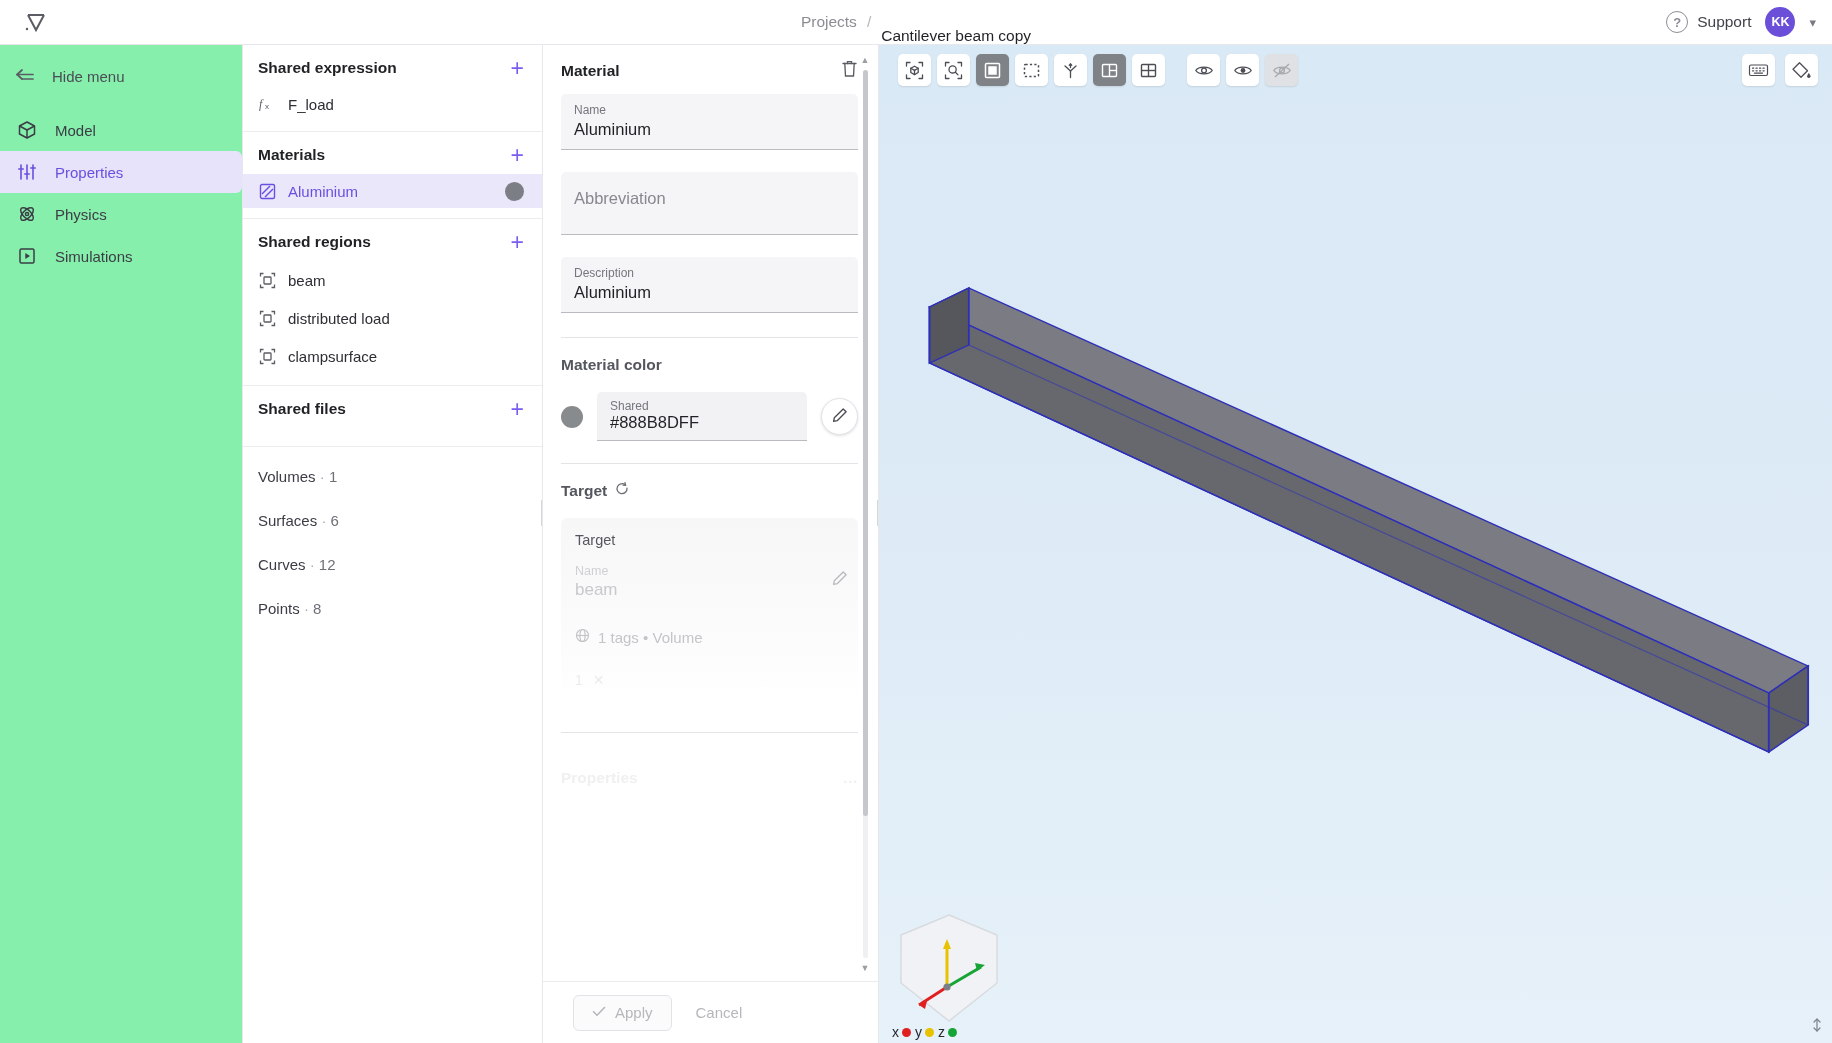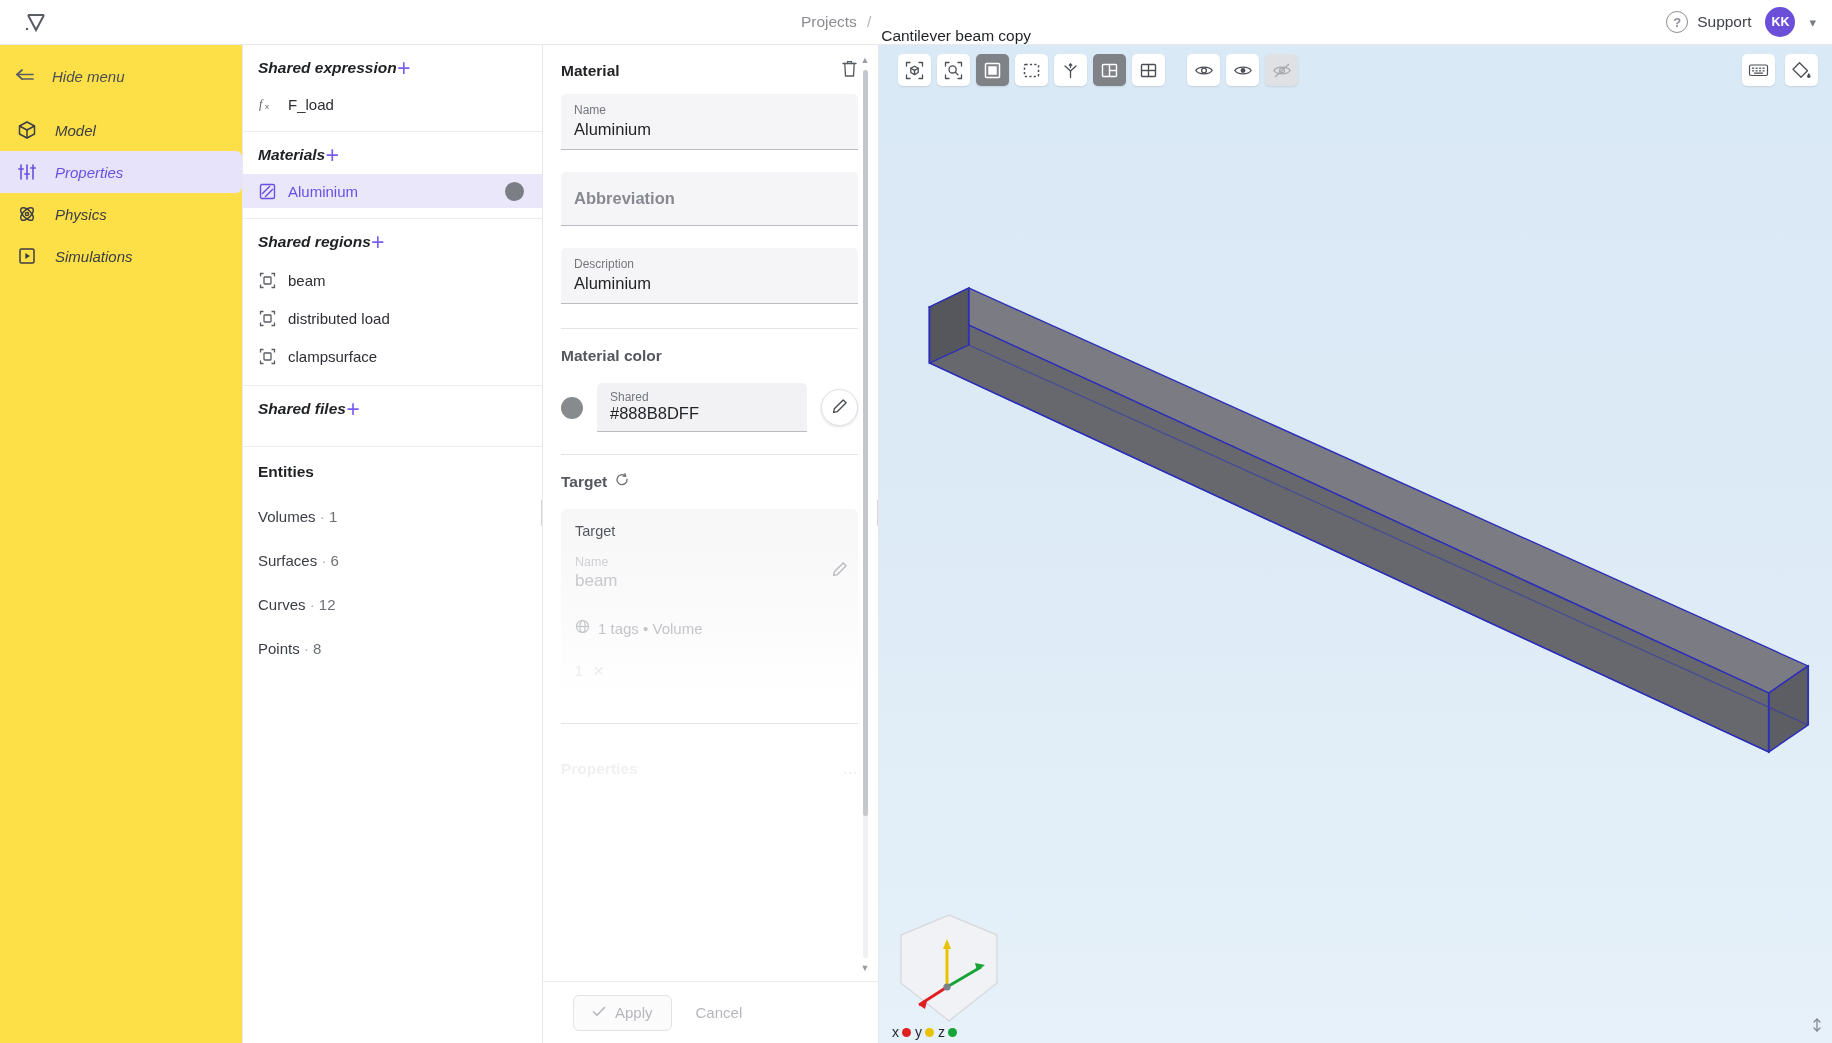--- a/index.html
+++ b/index.html
@@ -46,24 +46,24 @@
     display: flex; align-items: center; justify-content: center; cursor: pointer;
   }
   .chev { color: #7a7c83; font-size: 13px; cursor: pointer; }
 
   
   .body { flex: 1; display: flex; min-height: 0; }
 
   
   .leftnav {
     width: 243px; flex: 0 0 243px;
-    background: #fde047;
+    background: #86efac;
     border-right: 1px solid #e8e8ec;
     padding-top: 10px;
-    position: relative; z-index: 20; font-style: italic;
+    position: relative; z-index: 20;
   }
   .hidemenu {
     display: flex; align-items: center; gap: 17px;
     padding: 12px 0 12px 14px; font-size: 15px; color: #4b4d55; cursor: pointer;
   }
   .nav-spacer { height: 12px; }
   .navitem {
     display: flex; align-items: center; gap: 17px;
     height: 42px; padding-left: 16px; margin: 0 0 0 0;
     font-size: 15px; color: #3b3d45; cursor: pointer;
@@ -78,23 +78,22 @@
   .listpanel {
     width: 300px; flex: 0 0 300px;
     background: #ffffff;
     border-right: 1px solid #e8e8ec;
     overflow: hidden;
     position: relative; z-index: 10;
   }
   .section { border-bottom: 1px solid #ececed; padding: 0 0 10px 0; }
   .section.last { border-bottom: none; }
   .section-head {
-    display: flex; align-items: center; 
+    display: flex; align-items: center; justify-content: space-between;
     padding: 14px 18px 10px 15px;
-    font-style: italic;
   }
   .section-title { font-size: 15.5px; font-weight: 700; color: #1f2124; }
   .plus { color: #7a5cf0; font-size: 23px; line-height: 14px; cursor: pointer; font-weight: 300; }
   .row {
     display: flex; align-items: center; gap: 11px;
     height: 34px; padding: 0 18px 0 15px;
     font-size: 15px; color: #2c2e34; cursor: pointer;
   }
   .row.selected { background: #eae7fa; color: #6a4fe0; }
   .row .ic { width: 19px; height: 19px; display: flex; align-items: center; justify-content: center; flex: 0 0 19px; }
@@ -123,21 +122,21 @@
     padding: 0 20px 0 18px;
   }
   .field {
     background: #f5f5f7; border-bottom: 1px solid #b9bbc0;
     border-radius: 5px 5px 0 0;
     padding: 9px 13px 10px 13px;
     margin-bottom: 22px;
   }
   .field .lbl { font-size: 12px; color: #75777e; margin-bottom: 3px; }
   .field .val { font-size: 16.5px; color: #1f2124; }
-  .field.empty { padding-top: 17px; padding-bottom: 17px; font-weight: bold; }
+  .field.empty { padding-top: 17px; padding-bottom: 26px; }
   .field .ph { font-size: 16.5px; color: #87898f; }
   .divider { height: 1px; background: #e4e4e7; margin: 6px 0 18px 0; }
   .sub-title { font-size: 15.5px; font-weight: 700; color: #55575e; margin-bottom: 18px; display: flex; align-items: center; gap: 8px; }
   .colorrow { display: flex; align-items: center; gap: 14px; margin-bottom: 22px; }
   .color-dot { width: 22px; height: 22px; border-radius: 50%; background: #888b8d; flex: 0 0 22px; }
   .color-field {
     flex: 1; background: #f2f2f4; border-bottom: 1px solid #b9bbc0;
     border-radius: 5px 5px 0 0; padding: 7px 13px 8px 13px;
   }
   .color-field .lbl { font-size: 12px; color: #75777e; }
@@ -394,21 +393,20 @@
       </div>
 
       <div class="section" style="padding-bottom:18px;">
         <div class="section-head">
           <span class="section-title">Shared files</span>
           <span class="plus">+</span>
         </div>
       </div>
 
       <div class="section last">
-        <div class="entities-head">Entities</div>
         <div class="ent-row">
           <span>Volumes</span>
           <span class="dot">·</span>
           <span class="num">1</span>
         </div>
         <div class="ent-row">
           <span>Surfaces</span>
           <span class="dot">·</span>
           <span class="num">6</span>
         </div>

